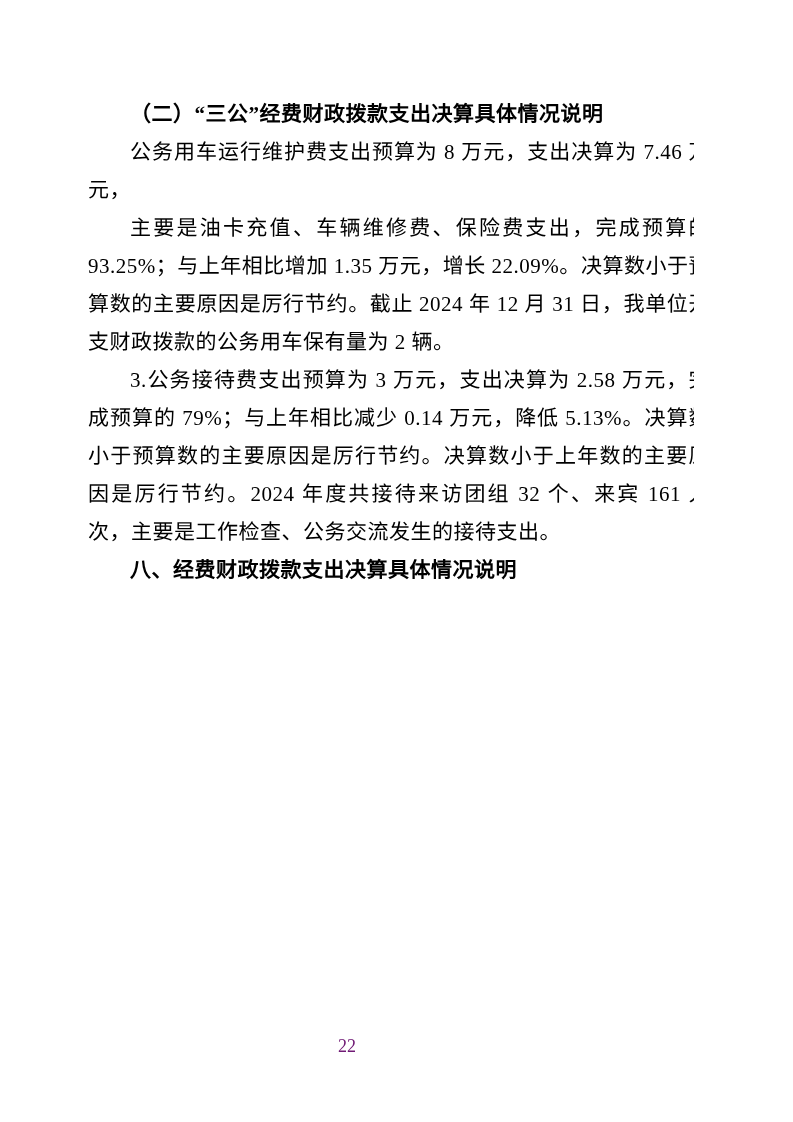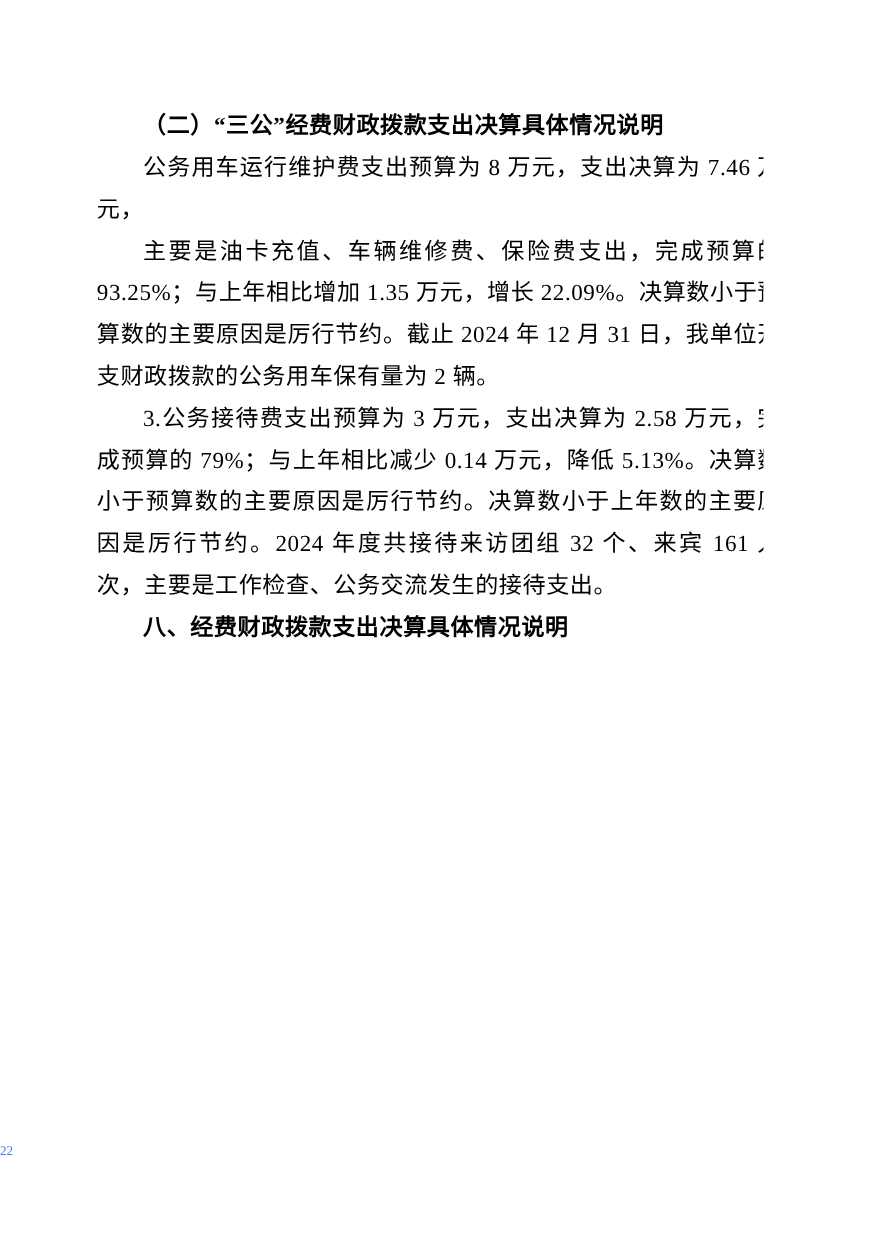--- a/index.html
+++ b/index.html
@@ -32,23 +32,24 @@
   }
   .para.heading {
     font-weight: 700;
     text-align: left;
   }
   .page-number {
     position: absolute;
     left: 0;
     right: 0;
     top: 1036px;
-    font-size: 12px;
+    text-align: center;
+    font-size: 18px;
     line-height: 20px;
-    color: #3b82f6;
+    color: #701a75;
   }
 </style>
 </head>
 <body>
 
 <div class="page">
   <div class="content">
     <p class="para heading">（二）“三公”经费财政拨款支出决算具体情况说明</p>
     <p class="para">公务用车运行维护费支出预算为 8 万元，支出决算为 7.46 万元，</p>
     <p class="para">主要是油卡充值、车辆维修费、保险费支出，完成预算的 93.25%；与上年相比增加 1.35 万元，增长 22.09%。决算数小于预算数的主要原因是厉行节约。截止 2024 年 12 月 31 日，我单位开支财政拨款的公务用车保有量为 2 辆。</p>

